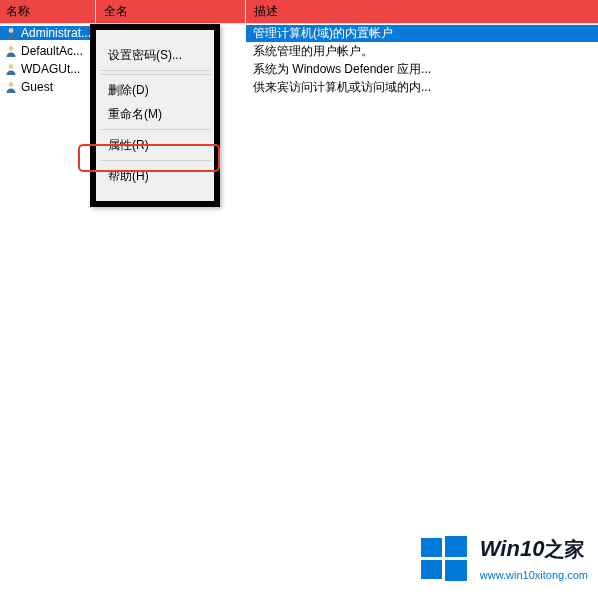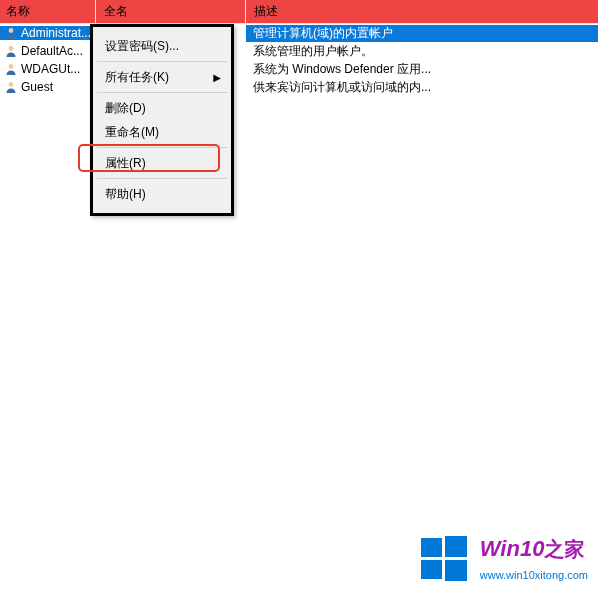--- a/index.html
+++ b/index.html
@@ -36,25 +36,25 @@
     .row.selected .c1 { }
     .user-icon {
       width: 14px; height: 14px; flex-shrink:0;
       display:inline-block; position:relative;
     }
     .user-icon svg { width:14px; height:14px; display:block; }
     .context-menu {
       position: absolute;
       left: 90px;
       top: 24px;
-      width: 144px;
+      width: 130px;
       background: #f0f0f0;
-      border: 3px solid #000000;
+      border: 6px solid #000000;
       box-shadow: 2px 2px 4px rgba(0,0,0,0.25);
-      padding: 7px 2px;
+      padding: 13px 2px;
       z-index: 10;
     }
     .menu-item {
       height: 24px;
       display: flex;
       align-items: center;
       padding-left: 10px;
       padding-right: 8px;
       position: relative;
       color: #000;
@@ -84,21 +84,21 @@
       display: flex;
       align-items: center;
       gap: 10px;
       z-index: 5;
     }
     .winlogo {
       width: 52px; height: 52px;
     }
     .winlogo svg { width:100%; height:100%; display:block; }
     .wm-text { display:flex; flex-direction:column; line-height:1; }
-    .wm-title { font-size: 22px; font-weight: 600; color: #a21caf; font-style: italic; }
+    .wm-title { font-size: 22px; font-weight: 600; color: #0f172a; font-style: italic; }
     .wm-title .zh { font-style: normal; font-size: 20px; }
     .wm-url { font-size: 11px; color: #0078d7; margin-top: 10px; }
   </style>
 </head>
 <body>
 
 <div class="header">
   <div class="col-name">
       <span>名称</span>
     </div>
@@ -163,24 +163,20 @@
     <div class="c2"></div>
     <div class="c3">供来宾访问计算机或访问域的内...</div>
   </div>
 </div>
 
 <div class="context-menu">
   <div class="menu-item">
     <span>设置密码(S)...</span>
   </div>
   <div class="menu-sep"></div>
-  <div class="menu-item">
-    <span>所有任务(K)</span>
-    <span class="arrow">▶</span>
-  </div>
   <div class="menu-sep"></div>
   <div class="menu-item">
     <span>删除(D)</span>
   </div>
   <div class="menu-item">
     <span>重命名(M)</span>
   </div>
   <div class="menu-sep"></div>
   <div class="menu-item">
     <span>属性(R)</span>

